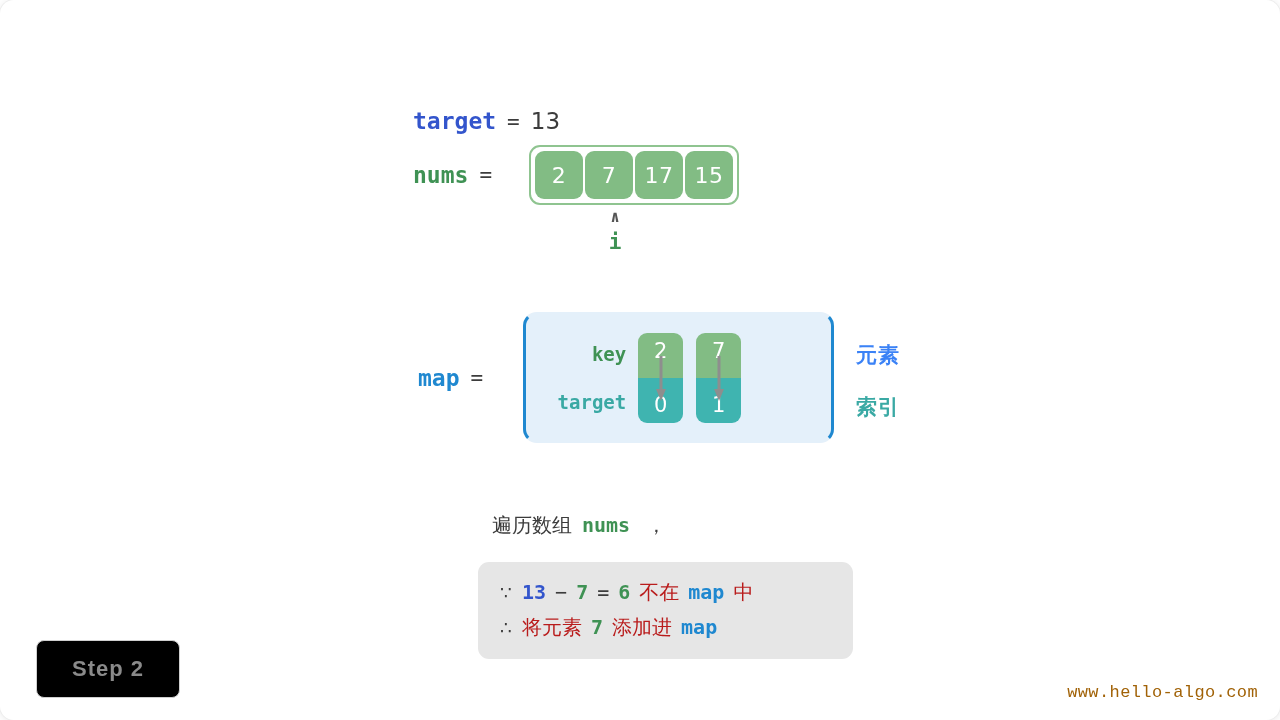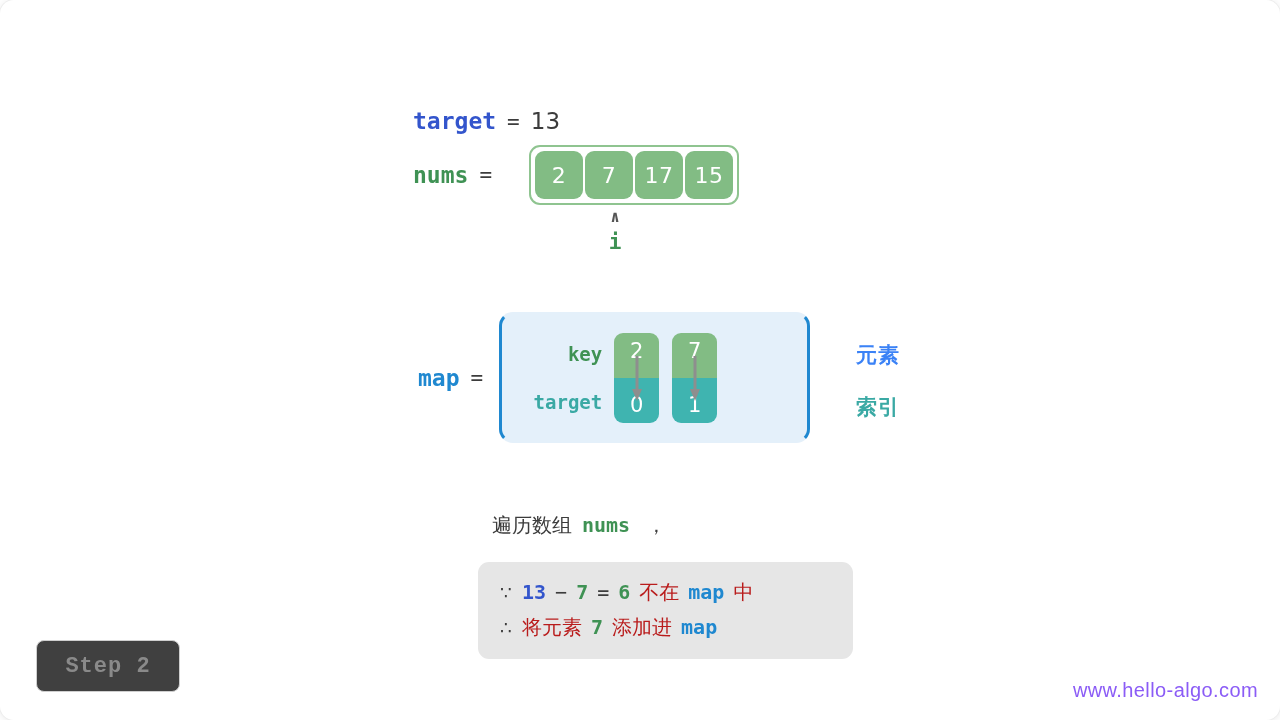--- a/index.html
+++ b/index.html
@@ -137,21 +137,21 @@
   }
   #map-row .eq {
     font-size: 21px;
     color: #3c3c3c;
     font-family: "DejaVu Sans Mono", monospace;
     font-weight: normal;
     margin-left: 11px;
   }
 
   .map-frame {
-    margin-left: 16px;
+    margin-left: 40px;
     width: 311px;
     height: 131px;
     background: #e4f0fa;
     border-left: 3px solid #1f88d0;
     border-right: 3px solid #1f88d0;
     border-top: 3px solid transparent;
     border-bottom: 3px solid transparent;
     border-radius: 14px;
     position: relative;
     display: flex;
@@ -289,42 +289,42 @@
   .tok-plain  { color: #3c3c3c; font-weight: normal; }
   .cn-plain   { font-family: "DejaVu Sans", sans-serif; color: #b91c1c; }
   .sp { display: inline-block; width: 9px; }
 
   
   #step-badge {
     position: absolute;
     left: 36px;
     top: 640px;
     width: 144px;
-    height: 52px;
-    background: #404040;
+    height: 58px;
+    background: #000000;
     border: 1px solid #cfcfcf;
     border-radius: 8px;
     display: flex;
     align-items: center;
     justify-content: center;
-    font-family: Liberation Mono, monospace;
+    font-family: Liberation Sans, sans-serif;
     font-weight: bold;
     font-size: 22px;
     color: #8a8a8a;
     letter-spacing: 1px;
   }
 
   
   #watermark {
     position: absolute;
     right: 22px;
     bottom: 18px;
-    font-family: Liberation Sans, sans-serif;
-    font-size: 20px;
-    color: #8b5cf6;
+    font-family: Liberation Mono, monospace;
+    font-size: 17px;
+    color: #a16207;
     letter-spacing: 0.4px;
   }
 </style>
 </head>
 <body>
 
 <div id="canvas">
 
   <div id="target-row">
     <span class="mono var-name">target</span>

